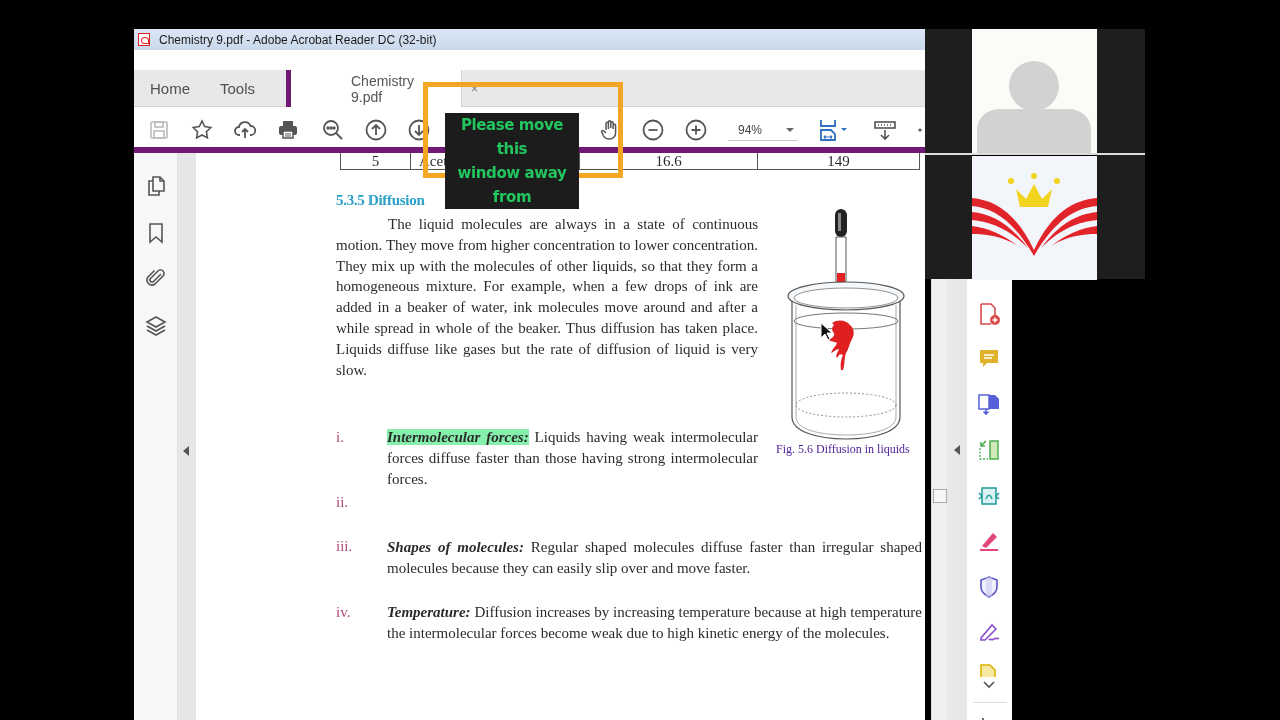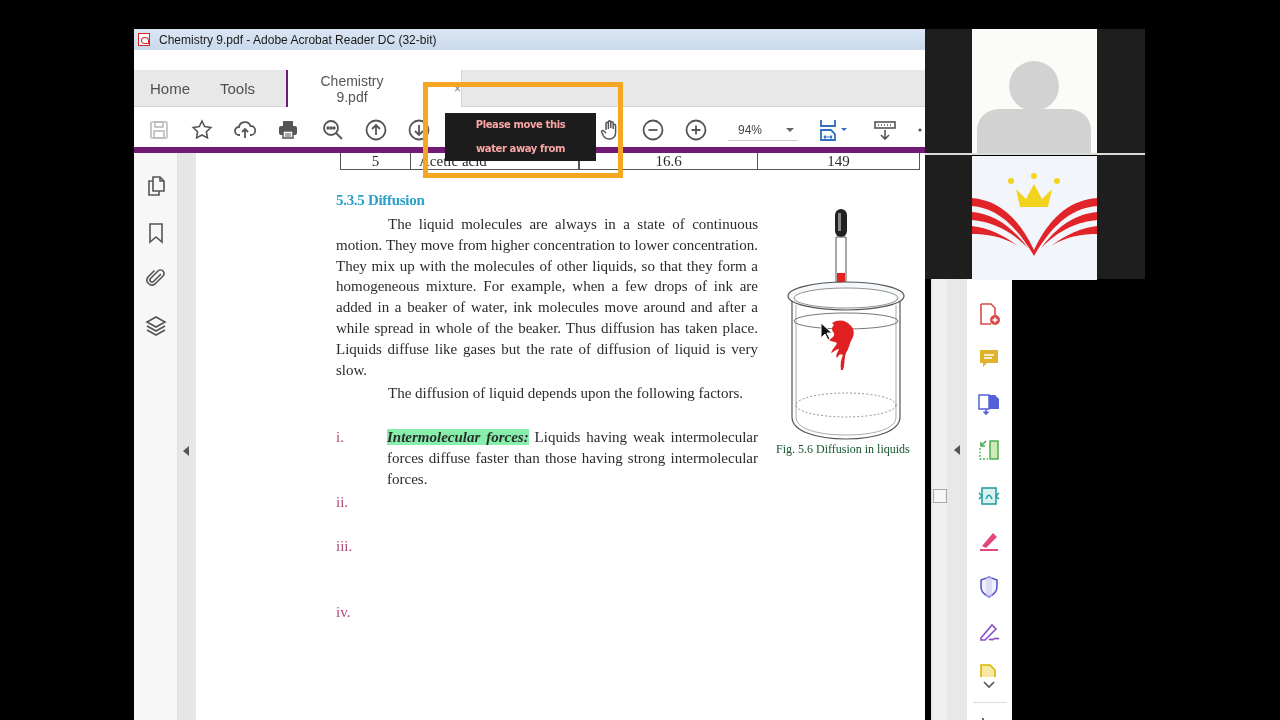--- a/index.html
+++ b/index.html
@@ -6,25 +6,25 @@
   html, body { width: 1280px; height: 720px; overflow: hidden; background: #000; font-family: "Liberation Sans", sans-serif; }
   .screen { position: absolute; left: 0; top: 8px; width: 1280px; height: 720px; background: #000; margin-top: 21px; }
 
   
   .acrobat { position: absolute; left: 134px; top: 0; width: 791px; height: 720px; background: #fff; overflow: hidden; }
   .titlebar { position: absolute; left: 0; top: 0; width: 100%; height: 21px; background: linear-gradient(#dbe6f3, #c9d9ec); display: flex; align-items: center; padding-left: 4px; font-size: 12px; color: #1a1a1a; }
   .titlebar .app-icon { width: 12px; height: 13px; border: 1px solid #d22; background: #fff; margin-right: 9px; position: relative; }
   .titlebar .app-icon::after { content: ""; position: absolute; left: 2px; top: 3px; width: 6px; height: 5px; border: 1.5px solid #d22; border-radius: 50% 50% 0 50%; }
   .menubar { position: absolute; left: 0; top: 21px; width: 100%; height: 20px; background: #fff; display: flex; align-items: center; padding-left: 7px; font-size: 12px; color: #222; }
   .menubar span { margin-right: 14px; }
-  .tabbar { position: absolute; left: 0; top: 41px; width: 100%; height: 37px; background: #e8e8e8; border-bottom: 1px solid #d4d4d4; text-align: center; }
+  .tabbar { position: absolute; left: 0; top: 41px; width: 100%; height: 37px; background: #e8e8e8; border-bottom: 1px solid #d4d4d4; }
   .tab { position: absolute; top: 0; height: 37px; display: flex; align-items: center; font-size: 15px; color: #505050; }
   .tab.home { left: 16px; }
   .tab.tools { left: 86px; }
-  .tab.doc { left: 152px; width: 176px; background: #fff; border-left: 2px solid #701a75; border-right: 1px solid #d4d4d4; height: 38px; padding-left: 19px; font-size: 14px; color: #555; gap: 45px; }
+  .tab.doc { left: 152px; width: 176px; background: #fff; border-left: 5px solid #701a75; border-right: 1px solid #d4d4d4; height: 38px; padding-left: 60px; font-size: 14px; color: #555; gap: 45px; }
   .tab.doc .close { margin-left: 12px; font-size: 12px; color: #777; }
 
   .toolbar { position: absolute; left: 0; top: 78px; width: 100%; height: 46px; background: #fff; border-bottom: 6px solid #701a75; }
   .tb-icon { position: absolute; top: 10px; width: 26px; height: 26px; display: flex; align-items: center; justify-content: center; }
   .tb-icon svg { width: 24px; height: 24px; }
   .zoom-field { position: absolute; left: 594px; top: 12px; width: 70px; height: 22px; border-bottom: 1px solid #ccc; font-size: 12px; color: #444; display: flex; align-items: center; padding-left: 10px; }
   .zoom-field .caret { position: absolute; right: 4px; top: 9px; width: 0; height: 0; border-left: 4px solid transparent; border-right: 4px solid transparent; border-top: 4px solid #666; }
 
   
   .leftnav { position: absolute; left: 0; top: 124px; width: 44px; height: 596px; background: #f7f7f7; border-right: 1px solid #e0e0e0; }
@@ -43,34 +43,34 @@
   .para { position: absolute; font-size: 15px; line-height: 20.8px; text-align: justify; text-align-last: left; }
   .p1 { left: 140px; top: 61px; width: 422px; text-indent: 52px; }
   .p2 { left: 140px; top: 230px; width: 422px; text-indent: 52px; }
 
   .li-num { position: absolute; left: 140px; font-size: 15px; color: #b04a7a; }
   .li-body { position: absolute; left: 191px; font-size: 15px; line-height: 20.8px; text-align: justify; text-align-last: left; }
   .li-body b { font-style: italic; }
   .hl { background: #86efac; }
 
   .figure { position: absolute; left: 580px; top: 52px; width: 150px; height: 260px; }
-  .caption { position: absolute; left: 580px; top: 289px; font-size: 12px; color: #14532d; }
+  .caption { position: absolute; left: 580px; top: 289px; font-size: 12px; color: #4c1d95; }
 
   
   .vscroll { position: absolute; left: 931px; top: 250px; width: 16px; height: 470px; background: #f0f0f0; border-left: 1px solid #ddd; }
   .vscroll .thumb { position: absolute; left: 1px; top: 210px; width: 14px; height: 14px; background: #f6f6f6; border: 1px solid #aaa; }
   .vscroll .down { position: absolute; left: 4px; bottom: 6px; width: 0; height: 0; border-left: 4px solid transparent; border-right: 4px solid transparent; border-top: 4px solid #444; }
   .rightcollapse { position: absolute; left: 947px; top: 250px; width: 20px; height: 470px; background: #e8e8e8; }
   .rightcollapse .arrow { position: absolute; left: 7px; top: 166px; width: 0; height: 0; border-top: 5px solid transparent; border-bottom: 5px solid transparent; border-right: 6px solid #555; }
   .righttools { position: absolute; left: 967px; top: 250px; width: 45px; height: 470px; background: #fff; }
   .rt-icon { position: absolute; left: 10px; width: 24px; height: 24px; }
 
   
   .overlay { position: absolute; left: 423px; top: 53px; width: 200px; height: 96px; border: 5px solid #f5a623; }
-  .overlay .msg { position: absolute; left: 17px; top: 26px; width: 151px; background: #1c1c1c; color: #fca5a5; font-weight: bold; font-size: 10px; line-height: 24px; text-align: center; font-family: "DejaVu Sans", sans-serif; letter-spacing: -0.4px; }
+  .overlay .msg { position: absolute; left: 17px; top: 26px; width: 134px; background: #1c1c1c; color: #22c55e; font-weight: bold; font-size: 15px; line-height: 24px; text-align: center; font-family: "DejaVu Sans", sans-serif; letter-spacing: -0.4px; }
   .overlay .msg span { display: block; }
 
   
   .video { position: absolute; left: 972px; width: 125px; }
   .v1 { top: 0; height: 124px; background: #fbfbf7; }
   .v2 { top: 127px; height: 124px; background: #f2f6fb; }
   .vsep { position: absolute; left: 925px; top: 124px; width: 220px; height: 2px; background: #ddd; }
   .blackbar { position: absolute; left: 1145px; top: 0; width: 135px; height: 720px; background: #000; }
   .rightstrip { position: absolute; left: 1097px; top: 0; width: 48px; height: 250px; background: #1e1e1e; }
   .leftstrip { position: absolute; left: 925px; top: 0; width: 47px; height: 250px; background: #1e1e1e; }
@@ -216,32 +216,37 @@
           <div style="width:70px">5</div>
           <div style="width:168px;text-align:left;padding-left:8px">Acetic acid</div>
           <div style="width:0px"></div>
           <div style="width:178px">16.6</div>
           <div style="flex:1">149</div>
         </div>
 
         <div class="heading">5.3.5 Diffusion</div>
 
         <div class="para p1">The liquid molecules are always in a state of continuous motion. They move from higher concentration to lower concentration. They mix up with the molecules of other liquids, so that they form a homogeneous mixture. For example, when a few drops of ink are added in a beaker of water, ink molecules move around and after a while spread in whole of the beaker. Thus diffusion has taken place. Liquids diffuse like gases but the rate of diffusion of liquid is very slow.</div>
-        <div class="para p2">The diffusion of liquid depends upon the following factors.</div>
 
         <div class="li-num" style="top:276px">i.</div>
         <div class="li-body" style="top:274px;width:371px">
           <b class="hl">Intermolecular forces:</b><span> Liquids having weak intermolecular forces diffuse faster than those having strong intermolecular forces.</span>
         </div>
 
         <div class="li-num" style="top:341px">ii.</div>
 
         <div class="li-num" style="top:385px">iii.</div>
+        <div class="li-body" style="top:384px;width:535px">
+          <b>Shapes of molecules:</b><span> Regular shaped molecules diffuse faster than irregular shaped molecules because they can easily slip over and move faster.</span>
+        </div>
 
         <div class="li-num" style="top:451px">iv.</div>
+        <div class="li-body" style="top:449px;width:535px">
+          <b>Temperature:</b><span> Diffusion increases by increasing temperature because at high temperature the intermolecular forces become weak due to high kinetic energy of the molecules.</span>
+        </div>
 
         <svg class="figure" viewBox="0 0 150 260">
 
           <rect x="59" y="4" width="12" height="28" rx="6" fill="#222"></rect>
           <rect x="62" y="8" width="3" height="18" fill="#888"></rect>
           <path d="M60 32h10v58l-3 12h-4l-3-12z" fill="#fff" stroke="#555" stroke-width="1"></path>
           <path d="M61 68h8v22l-3 12h-2l-3-12z" fill="#e52222"></path>
 
           <ellipse cx="70" cy="91" rx="58" ry="14" fill="#f4f8fb" stroke="#555" stroke-width="1.2"></ellipse>
           <ellipse cx="70" cy="93" rx="52" ry="10" fill="#fff" stroke="#777" stroke-width="0.8"></ellipse>
@@ -339,16 +344,16 @@
       <path d="M125 56c-20 2-38 12-56 36 20-20 38-26 56-28z" fill="#e0242a"></path>
       <path d="M0 70c16 2 30 8 46 20-16-10-32-12-46-12z" fill="#e0242a"></path>
       <path d="M125 70c-16 2-30 8-46 20 16-10 32-12 46-12z" fill="#e0242a"></path>
     </svg>
   </div>
   <div class="blackbar"></div>
 
   <div class="overlay">
     <div class="msg">
       <span>Please move this</span>
-      <span>water away from</span>
+      <span>window away from</span>
     </div>
   </div>
 </div>
 
 </body></html>

